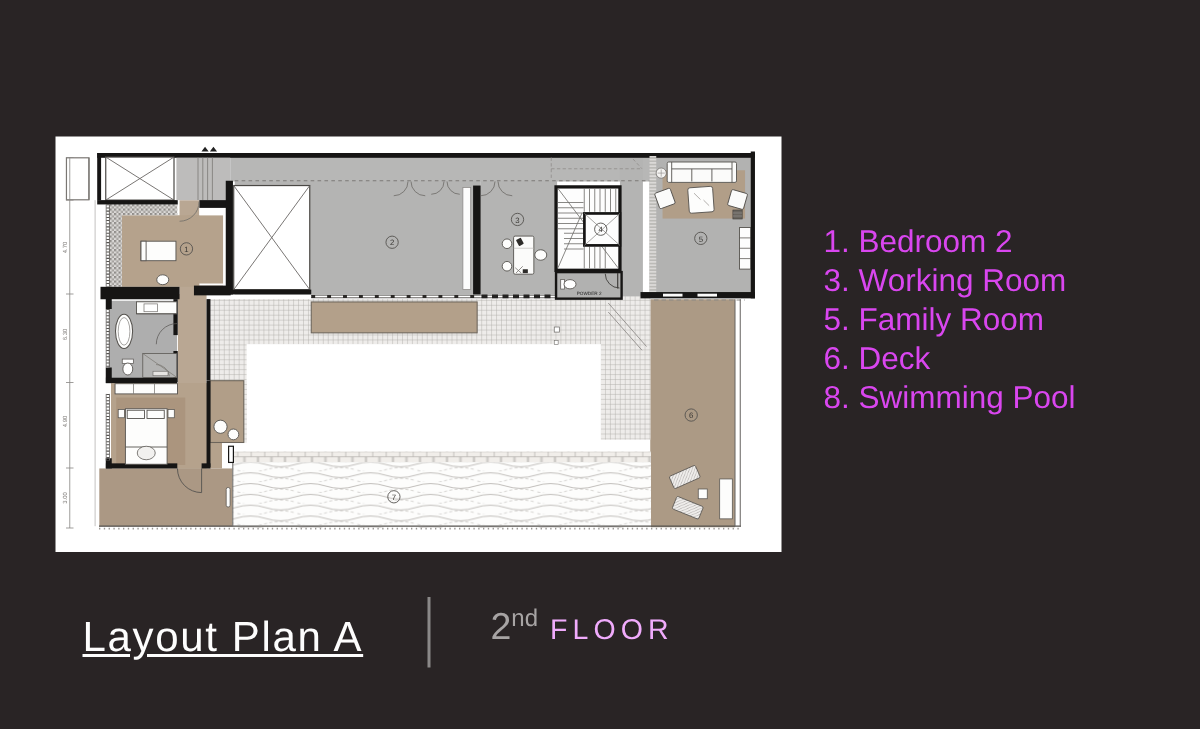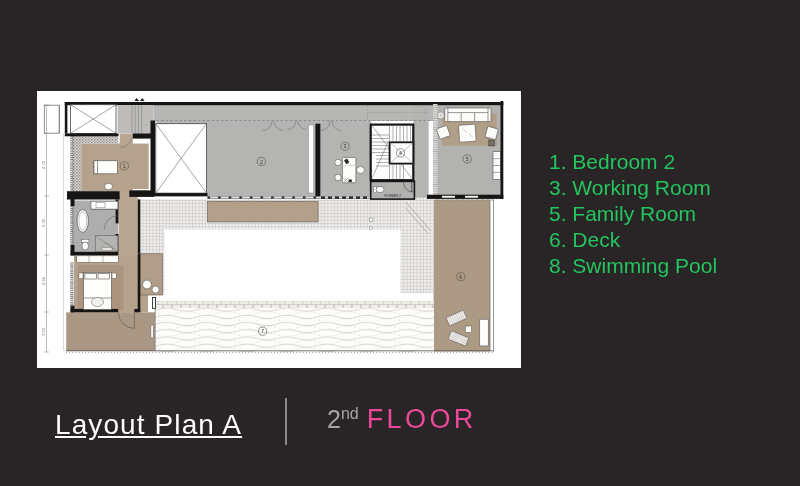--- a/index.html
+++ b/index.html
@@ -1,24 +1,24 @@
 <!DOCTYPE html>
 <html><head>
 <meta charset="utf-8">
 <style>
 html,body{margin:0;padding:0;}
 body{width:800px;height:486px;background:#292425;font-family:"Liberation Sans",sans-serif;overflow:hidden;position:relative;}
 .panel{position:absolute;left:37px;top:91px;width:484px;height:277px;background:#ffffff;}
-.legend{position:absolute;left:549px;top:149px;color:#22c55e;font-size:21px;line-height:25.9px;}
+.legend{position:absolute;left:549px;top:149px;color:#d946ef;font-size:21px;line-height:25.9px;}
 .title{position:absolute;left:55px;top:409px;color:#fdfdfd;font-size:28px;letter-spacing:1.1px;text-decoration:underline;}
 .divider{position:absolute;left:285px;top:398px;width:2px;height:47px;background:#8a8888;}
 .floor{position:absolute;left:327px;top:404px;color:#a7a4a4;font-size:25px;}
 .floor .big{font-size:25px;}
 .floor sup{font-size:16px;vertical-align:super;letter-spacing:0;}
-.floor .fl{color:#ec4899;font-size:27px;letter-spacing:3.4px;margin-left:8px;}
+.floor .fl{color:#f0abfc;font-size:19px;letter-spacing:3.4px;margin-left:8px;}
 </style>
 </head>
 <body>
 
 <div class="panel">
 <svg width="484" height="277" viewBox="0 0 484 277">
 <defs>
 <pattern id="tile" width="3.3" height="3.3" patternUnits="userSpaceOnUse">
 <rect width="3.3" height="3.3" fill="#eeecea"></rect>
 <path d="M0 0H3.3M0 0V3.3" stroke="#aeaba8" stroke-width="0.6" fill="none"></path>

